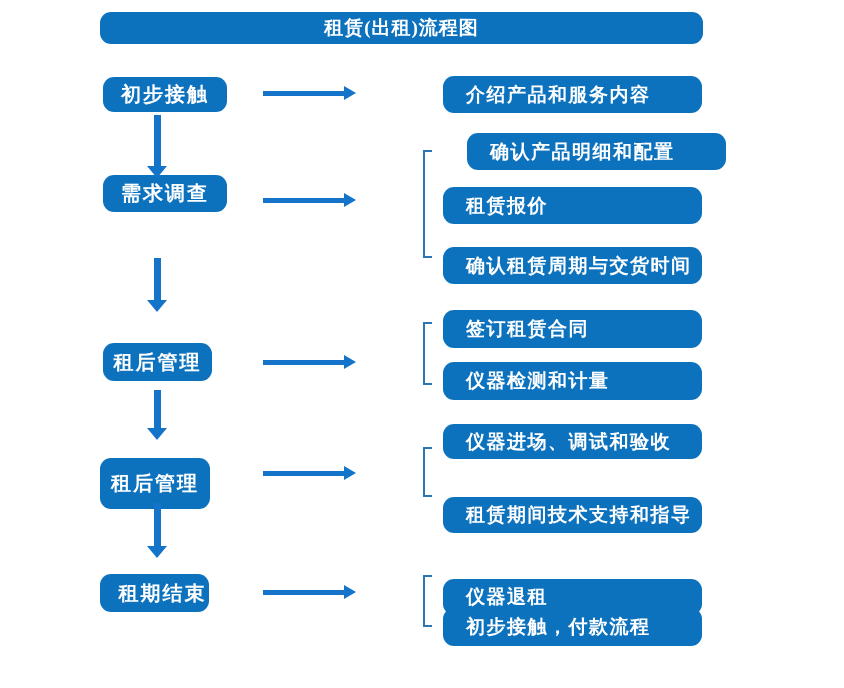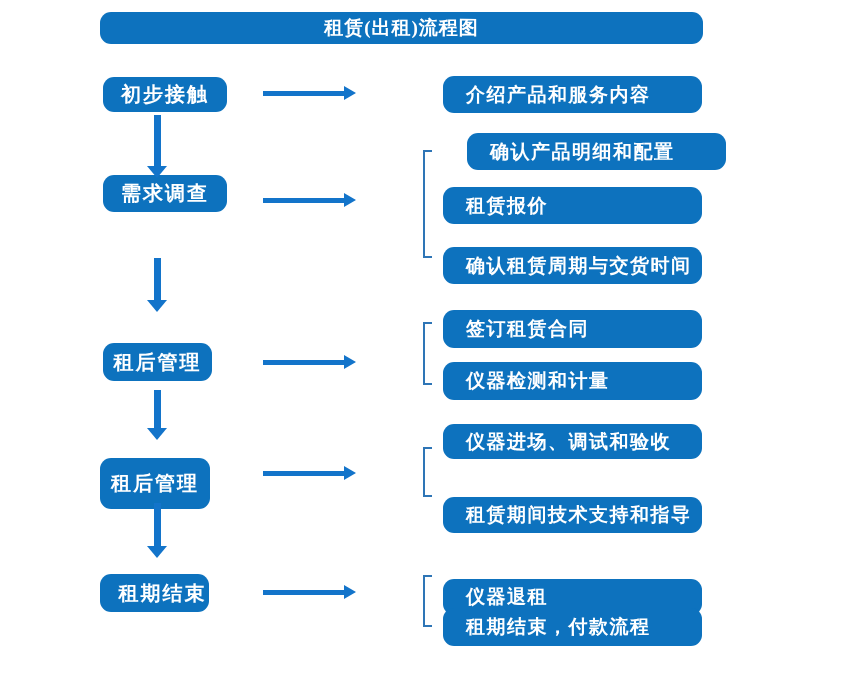--- a/index.html
+++ b/index.html
@@ -162,15 +162,15 @@
 
   <div class="bluebox detailbox r1">介绍产品和服务内容</div>
   <div class="bluebox detailbox r2">确认产品明细和配置</div>
   <div class="bluebox detailbox r3">租赁报价</div>
   <div class="bluebox detailbox r4">确认租赁周期与交货时间</div>
   <div class="bluebox detailbox r6">仪器检测和计量</div>
   <div class="bluebox detailbox r5">签订租赁合同</div>
   <div class="bluebox detailbox r8">租赁期间技术支持和指导</div>
   <div class="bluebox detailbox r7">仪器进场、调试和验收</div>
   <div class="bluebox detailbox r9">仪器退租</div>
-  <div class="bluebox detailbox r10">租期结束，付款流程</div>
+  <div class="bluebox detailbox r10">初步接触，付款流程</div>
 
 </div>
 
 </body></html>

